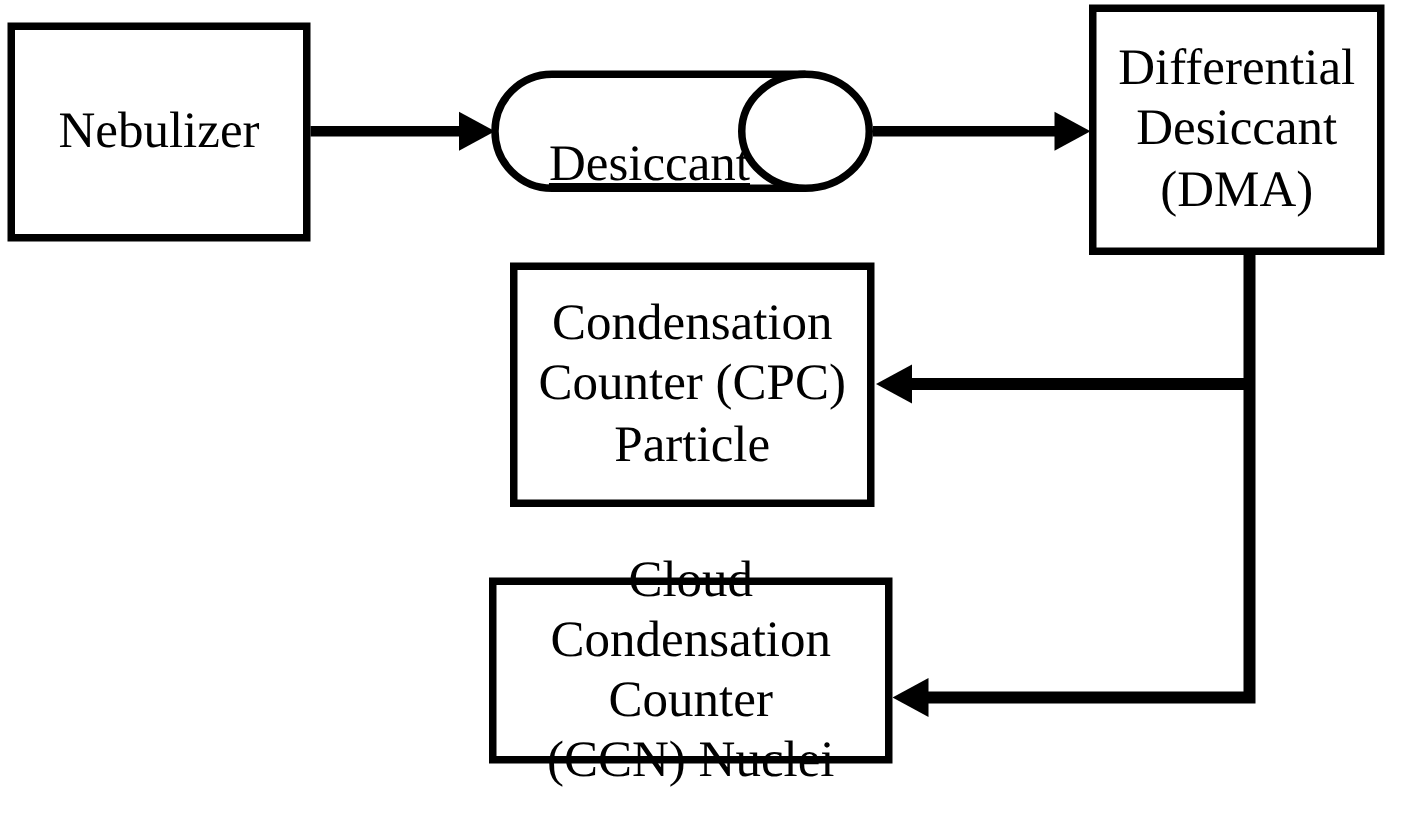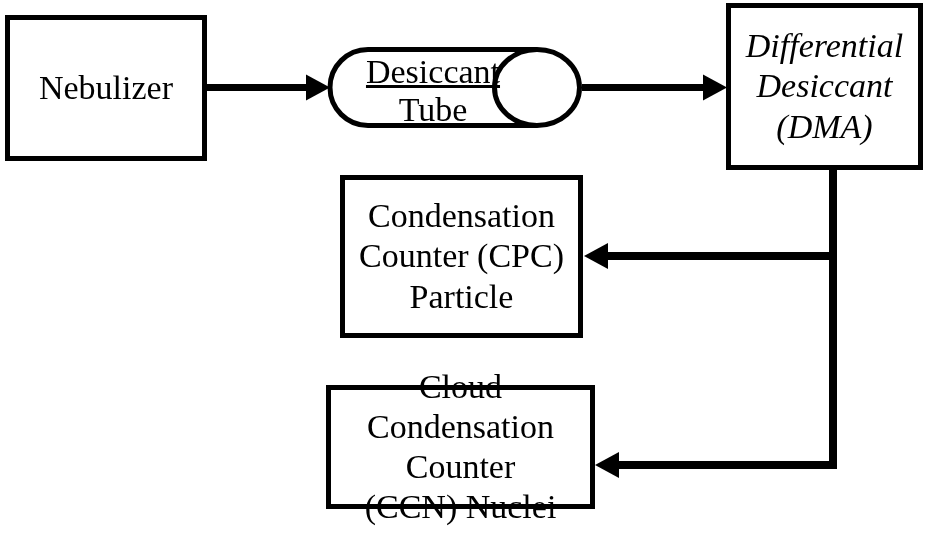--- a/index.html
+++ b/index.html
@@ -24,21 +24,21 @@
     background: #ffffff;
     display: flex;
     align-items: center;
     justify-content: center;
     text-align: center;
     font-size: 34px;
     line-height: 1.18;
   }
   .node-box .line, .tube-label .line { display: block; white-space: nowrap; }
   .box-nebulizer { left: 5px;   top: 15px;  width: 202px; height: 146px; }
-  .box-dma       { left: 726px; top: 3px;   width: 197px; height: 167px; font-style: italic; }
+  .box-dma       { left: 726px; top: 3px;   width: 197px; height: 167px; }
   .box-cpc       { left: 340px; top: 175px; width: 243px; height: 163px; }
   .box-ccn       { left: 326px; top: 385px; width: 269px; height: 124px; }
   .tube-label {
     position: absolute;
     left: 330px; top: 47px;
     width: 206px; height: 82px;
     display: flex;
     align-items: flex-end;
     justify-content: center;
     text-align: center;
@@ -85,21 +85,20 @@
 
   <div class="node-box box-nebulizer">
     <div>
       <span class="line">Nebulizer</span>
     </div>
   </div>
 
   <div class="tube-label">
     <div>
       <span class="line">Desiccant</span>
-      <span class="line">Tube</span>
     </div>
   </div>
 
   <div class="node-box box-dma">
     <div>
       <span class="line">Differential</span>
       <span class="line">Desiccant</span>
       <span class="line">(DMA)</span>
     </div>
   </div>

